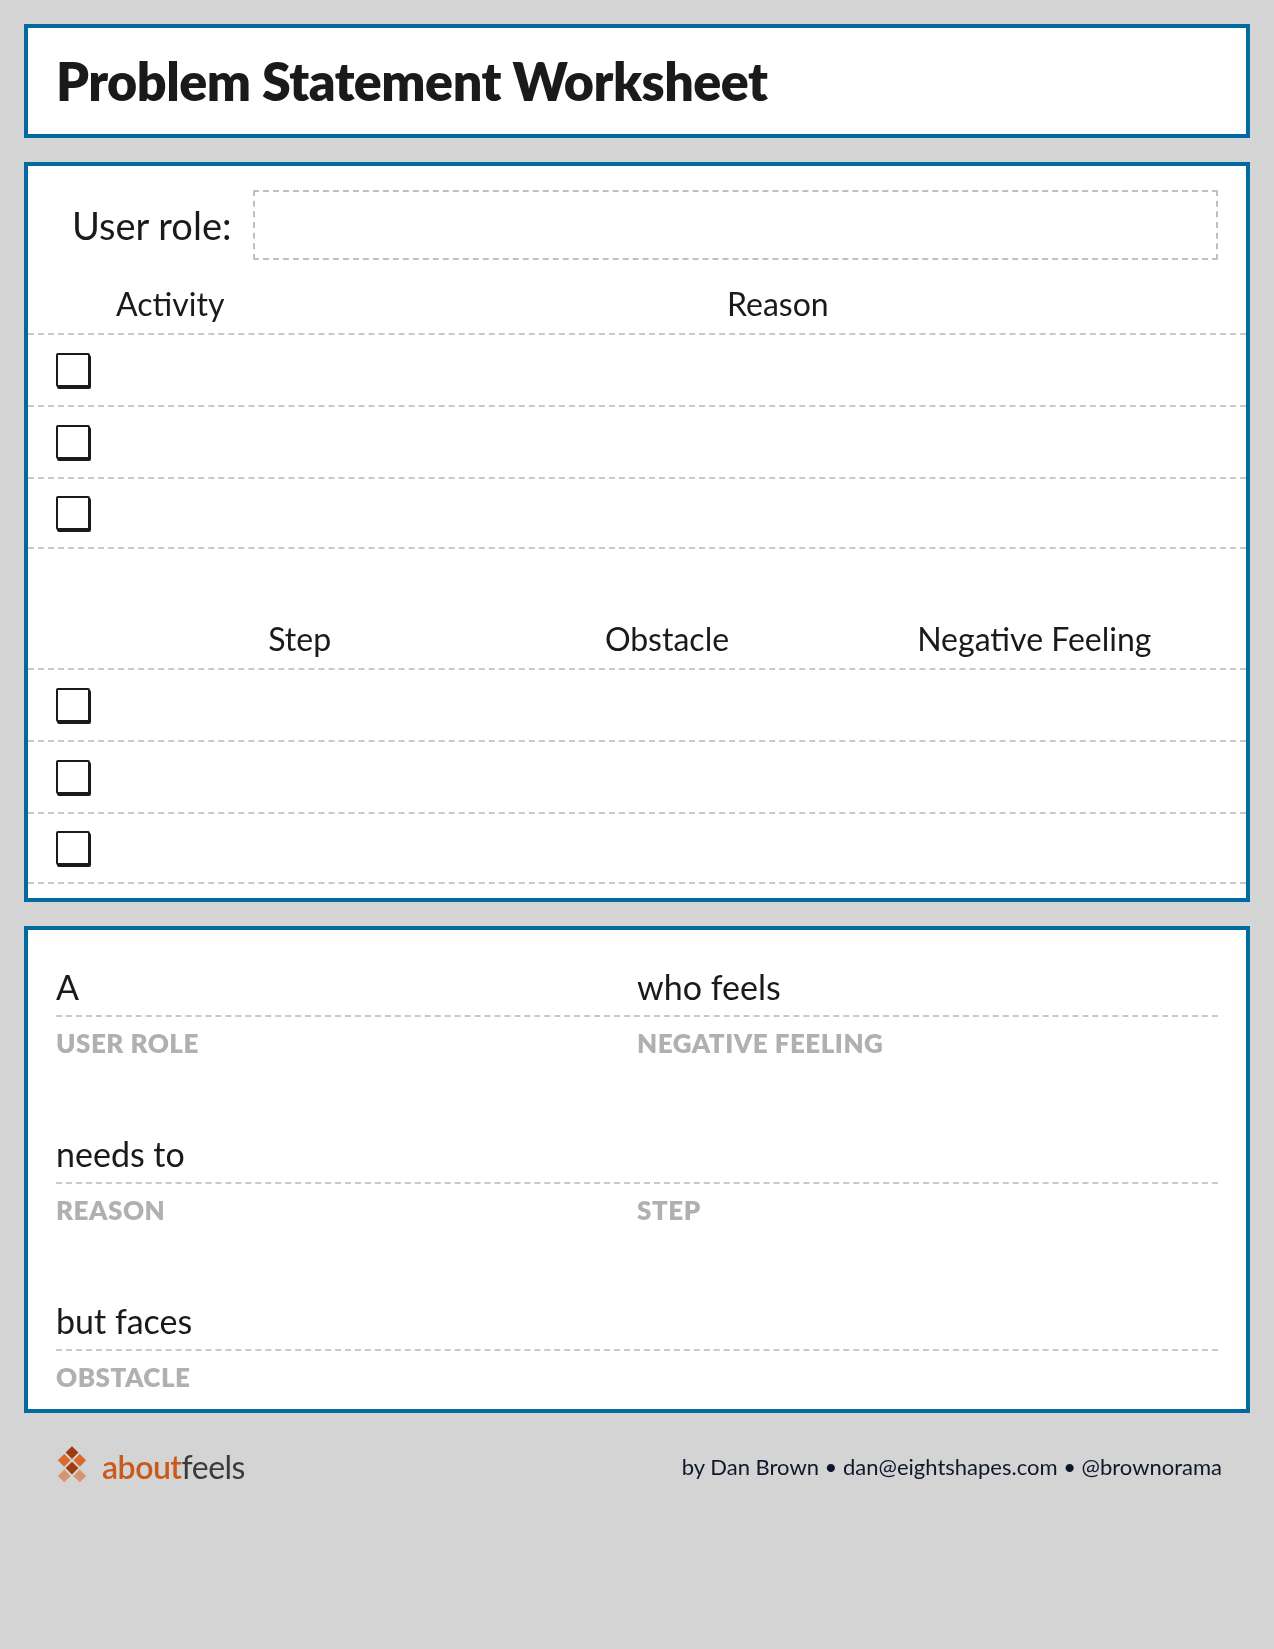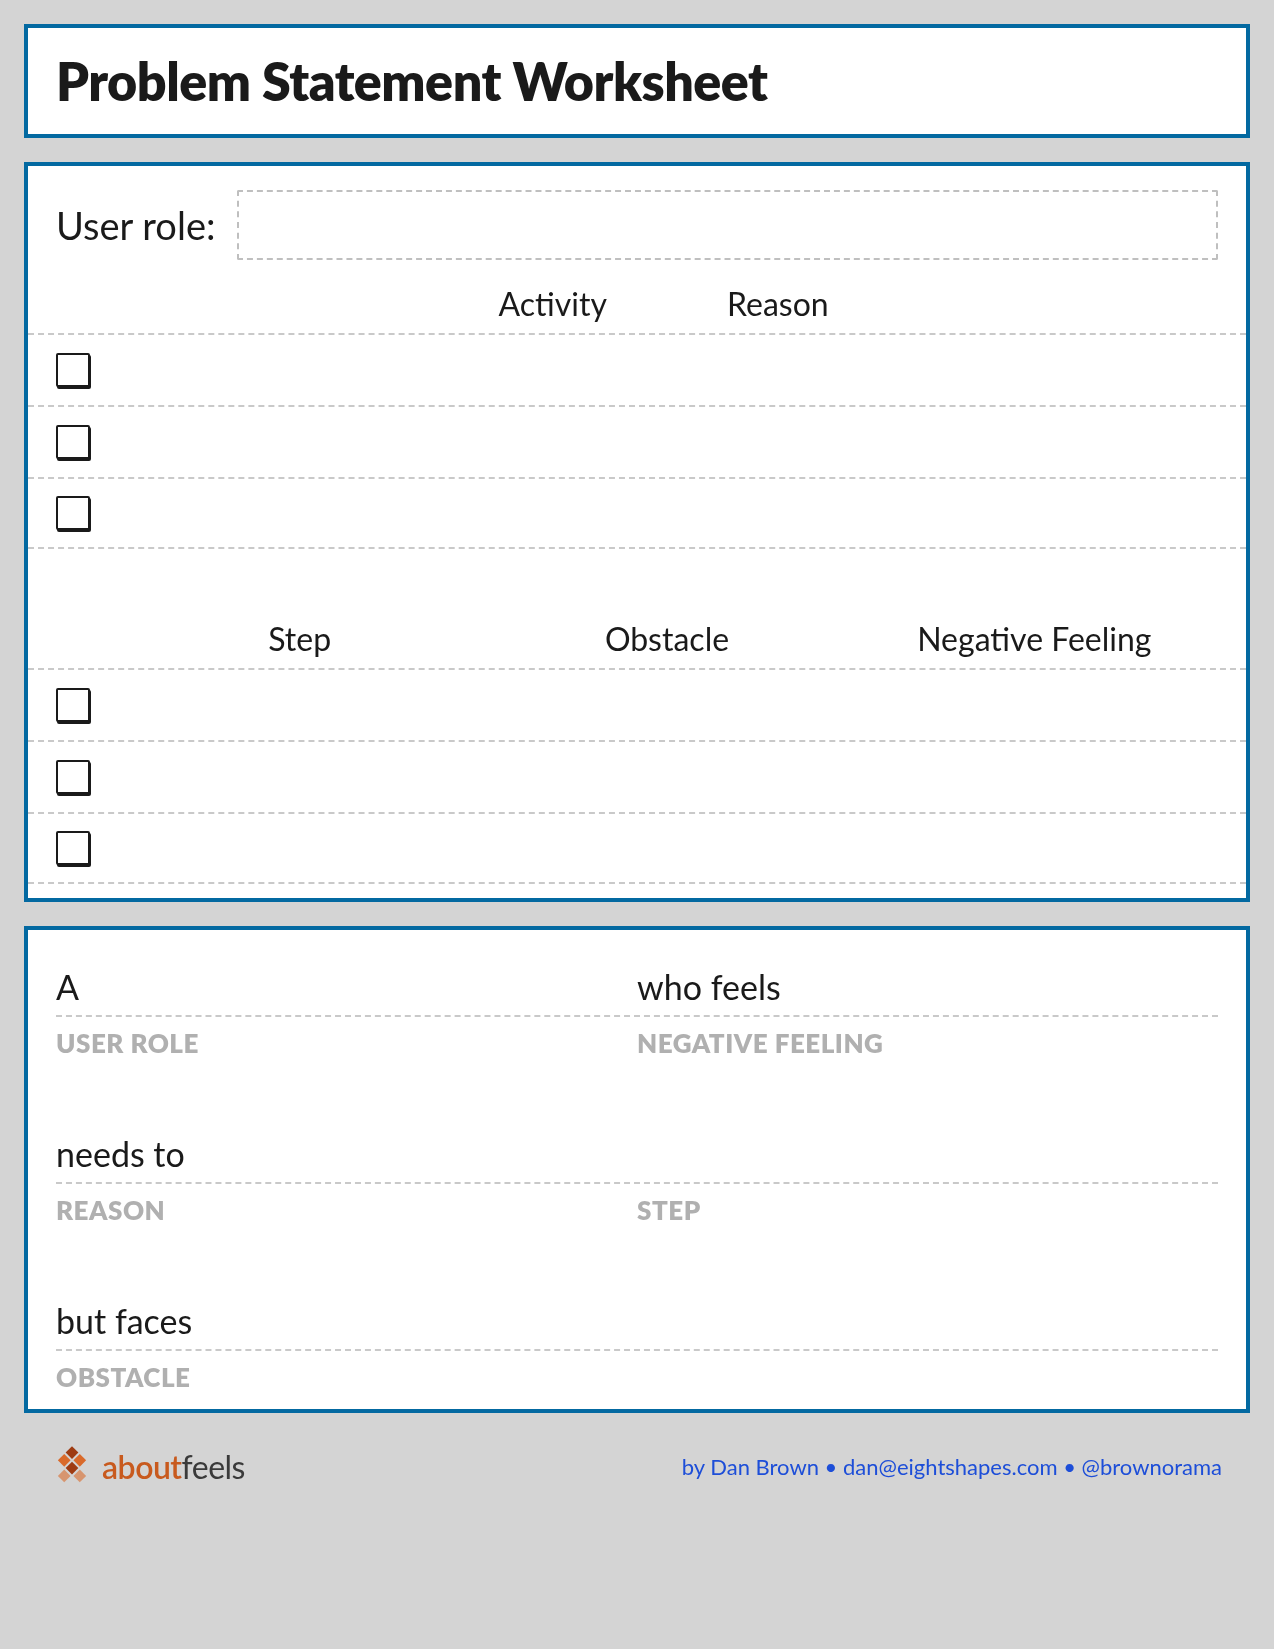--- a/index.html
+++ b/index.html
@@ -25,21 +25,21 @@
     font-size: 52px;
     font-weight: 800;
     letter-spacing: -0.5px;
   }
   .section-panel {
     padding: 24px 0 14px 0;
   }
   .user-role-row {
     display: flex;
     align-items: center;
-    padding: 0 28px 24px 28px;
+    padding: 0 28px 24px 44px;
     gap: 22px;
   }
   .user-role-row .label {
     font-size: 38px;
     font-weight: 400;
     white-space: nowrap;
   }
   .user-role-row .field {
     flex: 1;
     height: 70px;
@@ -48,21 +48,21 @@
   }
   .table {
     width: 100%;
   }
   .thead {
     display: flex;
     padding: 0 28px 10px 28px;
   }
   .thead .cb-col { width: 60px; }
   .thead .col { font-size: 32px; font-weight: 400; }
-  .two-col .col { flex: 1; text-align: right; }
+  .two-col .col { flex: 1; text-align: left; }
   .two-col .col:first-of-type { text-align: left; padding-left: 120px; }
   .two-col .col:last-of-type { text-align: left; padding-left: 120px; }
 
   .three-col .col { flex: 1; text-align: center; }
 
   .trow {
     display: flex;
     align-items: center;
     height: 72px;
     padding: 0 28px;
@@ -135,21 +135,21 @@
   }
   .brand-name {
     font-size: 32px;
     font-weight: 400;
     color: #3a3a3a;
     letter-spacing: -0.5px;
   }
   .brand-name .accent { color: #c85a1e; font-weight: 600; }
   .byline {
     font-size: 22px;
-    color: #1d4ed8;
+    color: #0f172a;
   }
 </style>
 </head>
 <body>
 
 <div class="page">
 
   <div class="panel title-panel">
     <h1>Problem Statement Worksheet</h1>
   </div>

